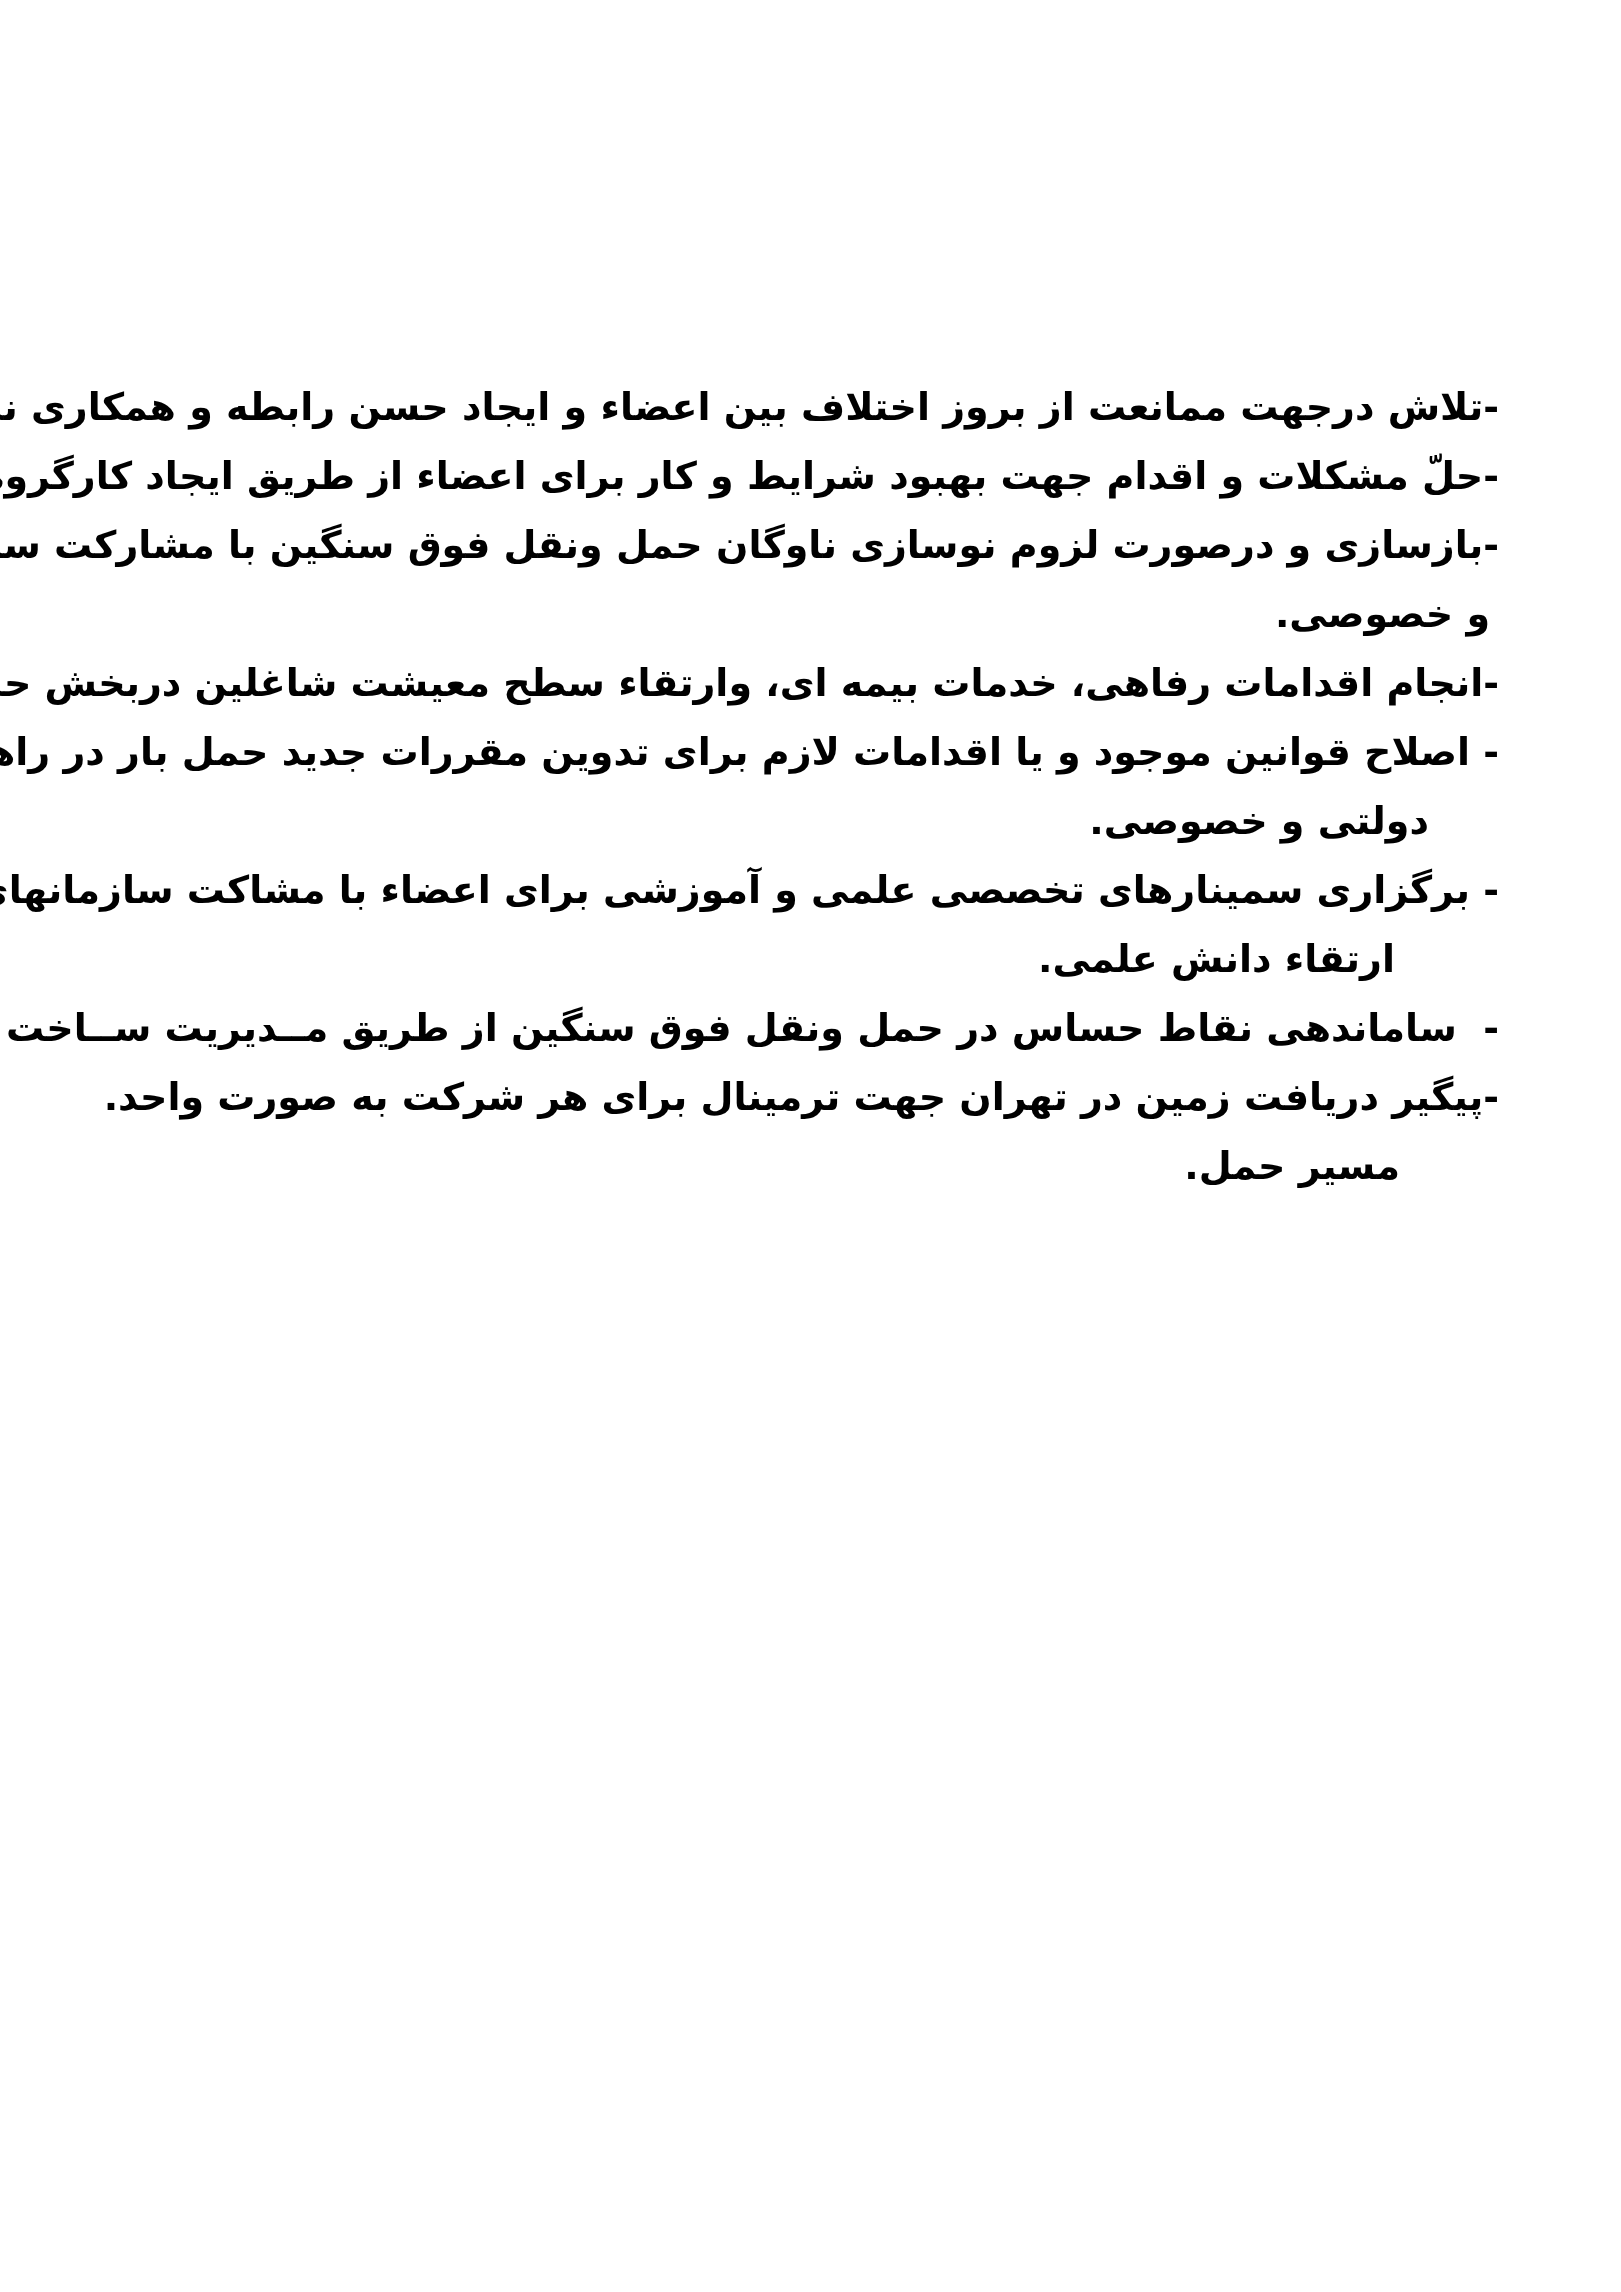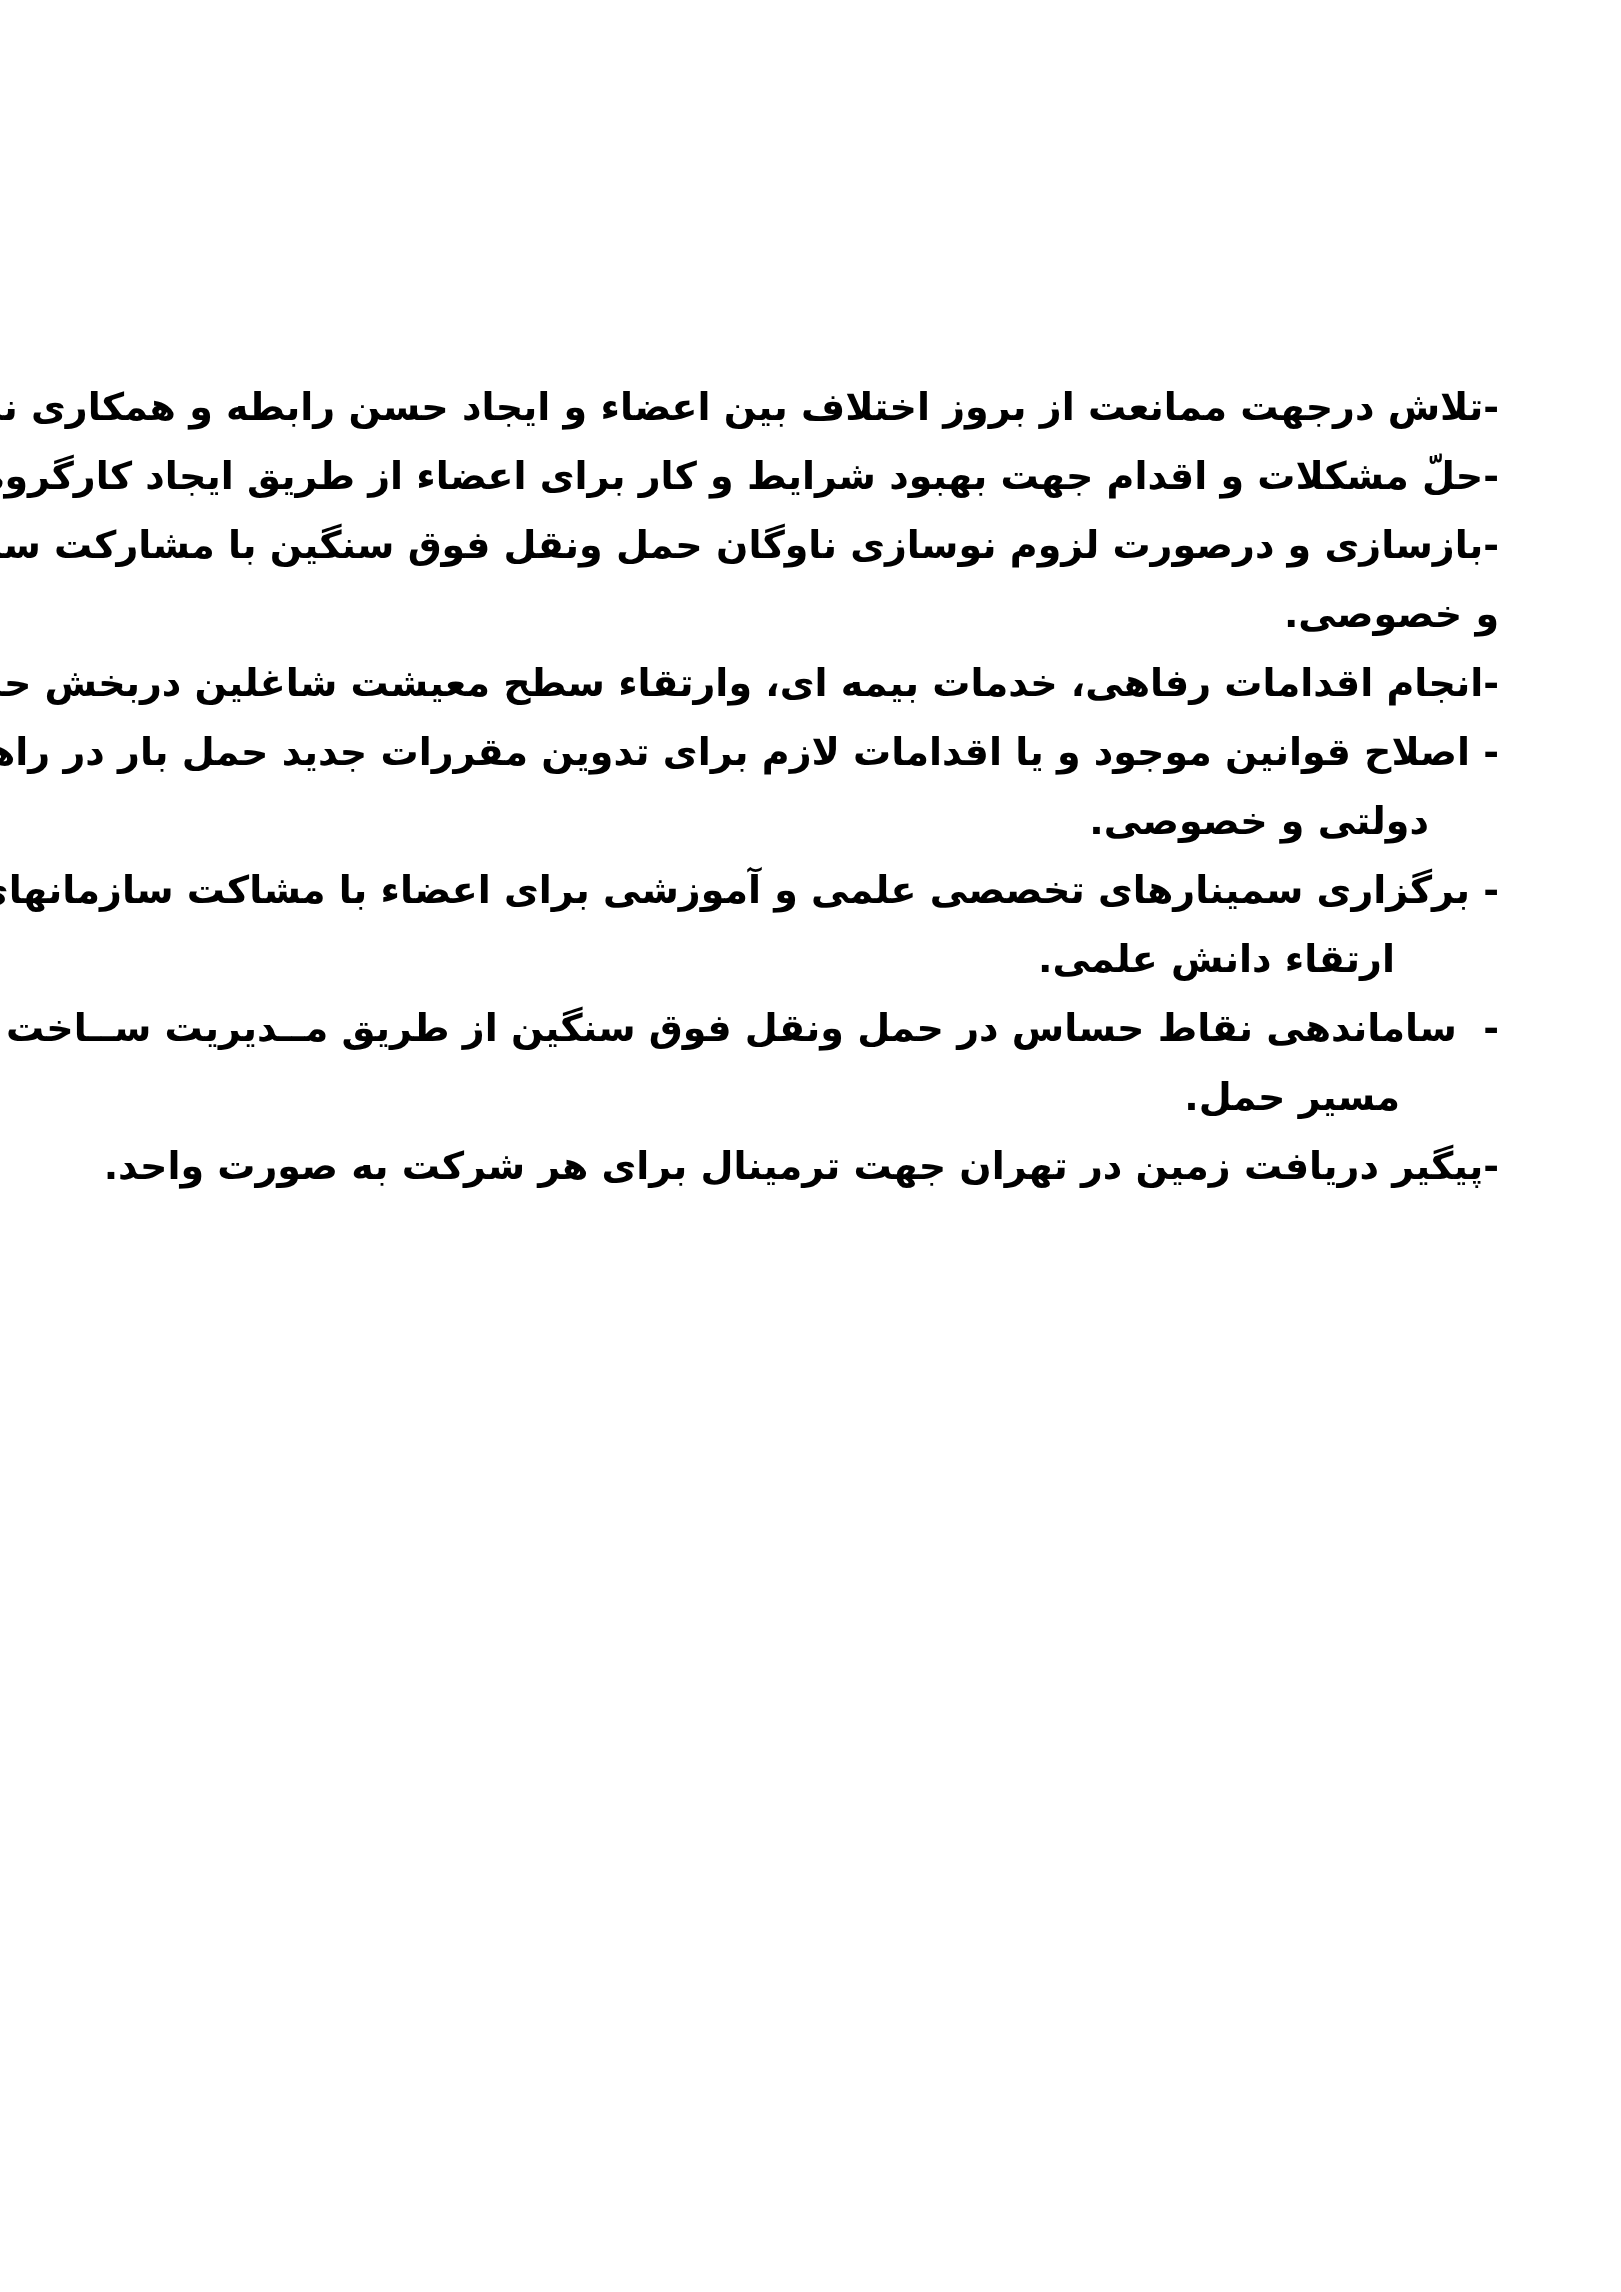--- a/index.html
+++ b/index.html
@@ -33,24 +33,24 @@
   }
 </style>
 </head>
 <body>
 
 <div class="page">
   <div class="text-block" id="text-block" dir="rtl" style="color: rgb(0, 0, 0);">
       <div class="text-line" style="margin-right: 0px;">-تلاش درجهت ممانعت از بروز اختلاف بین اعضاء و ایجاد حسن رابطه و همکاری نزدیک بین آنها.</div>
       <div class="text-line" style="margin-right: 0px;">-حلّ مشکلات و اقدام جهت بهبود شرایط و کار برای اعضاء از طریق ایجاد کارگروه های تخصصی درانجمن.</div>
       <div class="text-line" style="margin-right: 0px;">-بازسازی و درصورت لزوم نوسازی ناوگان حمل ونقل فوق سنگین با مشارکت سازمانها و مراجع ذیربط دولتی</div>
-      <div class="text-line" style="">و خصوصی.</div>
+      <div class="text-line" style="margin-right: 9px;">و خصوصی.</div>
       <div class="text-line" style="margin-right: 0px;">-انجام اقدامات رفاهی، خدمات بیمه ای، وارتقاء سطح معیشت شاغلین دربخش حمل ونقل فوق سنگین.</div>
       <div class="text-line" style="margin-right: 0px;">- اصلاح قوانین موجود و یا اقدامات لازم برای تدوین مقررات جدید حمل بار در راهها با مشارکت سازمانهای</div>
       <div class="text-line" style="margin-right: 70px;">دولتی و خصوصی.</div>
       <div class="text-line" style="margin-right: 0px;">- برگزاری سمینارهای تخصصی علمی و آموزشی برای اعضاء با مشاکت سازمانهای دولتی و خصوصی به منظور</div>
       <div class="text-line" style="margin-right: 104px;">ارتقاء دانش علمی.</div>
       <div class="text-line" style="margin-right: 0px;">-  ساماندهی نقاط حساس در حمل ونقل فوق سنگین از طریق مــدیریت ســاخت و بهــره بــرداری کنارگــذرهای</div>
+      <div class="text-line" style="margin-right: 0px;">-پیگیر دریافت زمین در تهران جهت ترمینال برای هر شرکت به صورت واحد.</div>
       <div class="text-line" style="margin-right: 99px;">مسیر حمل.</div>
-      <div class="text-line" style="margin-right: 0px;">-پیگیر دریافت زمین در تهران جهت ترمینال برای هر شرکت به صورت واحد.</div>
     </div>
 </div>
 
 
 </body></html>

